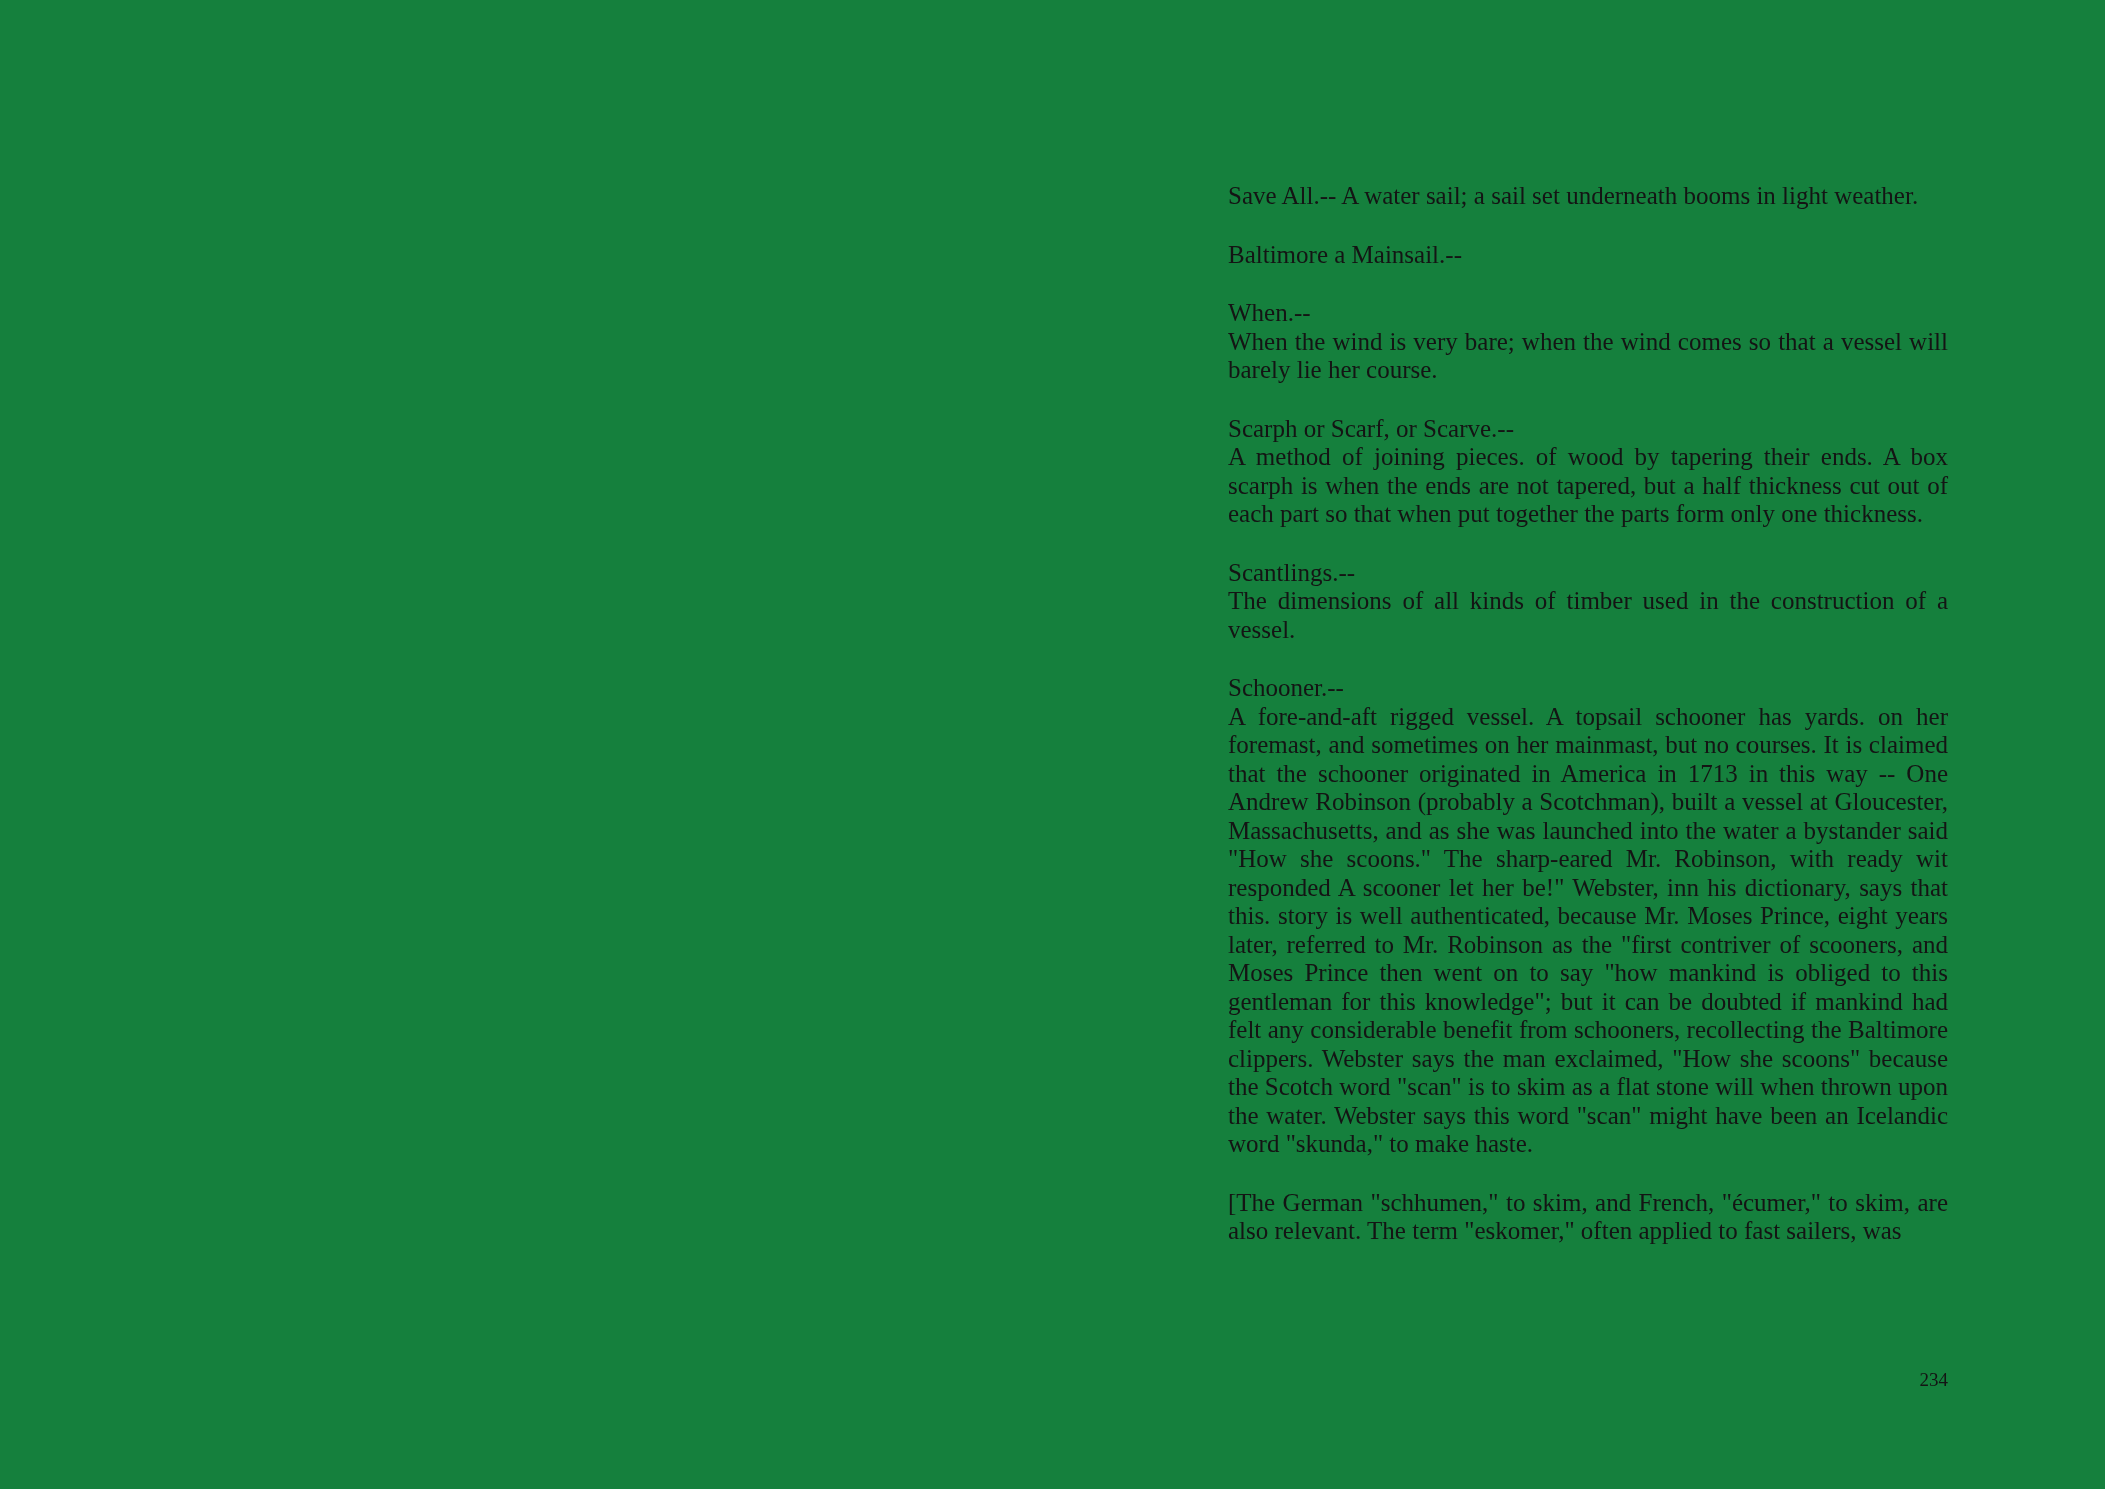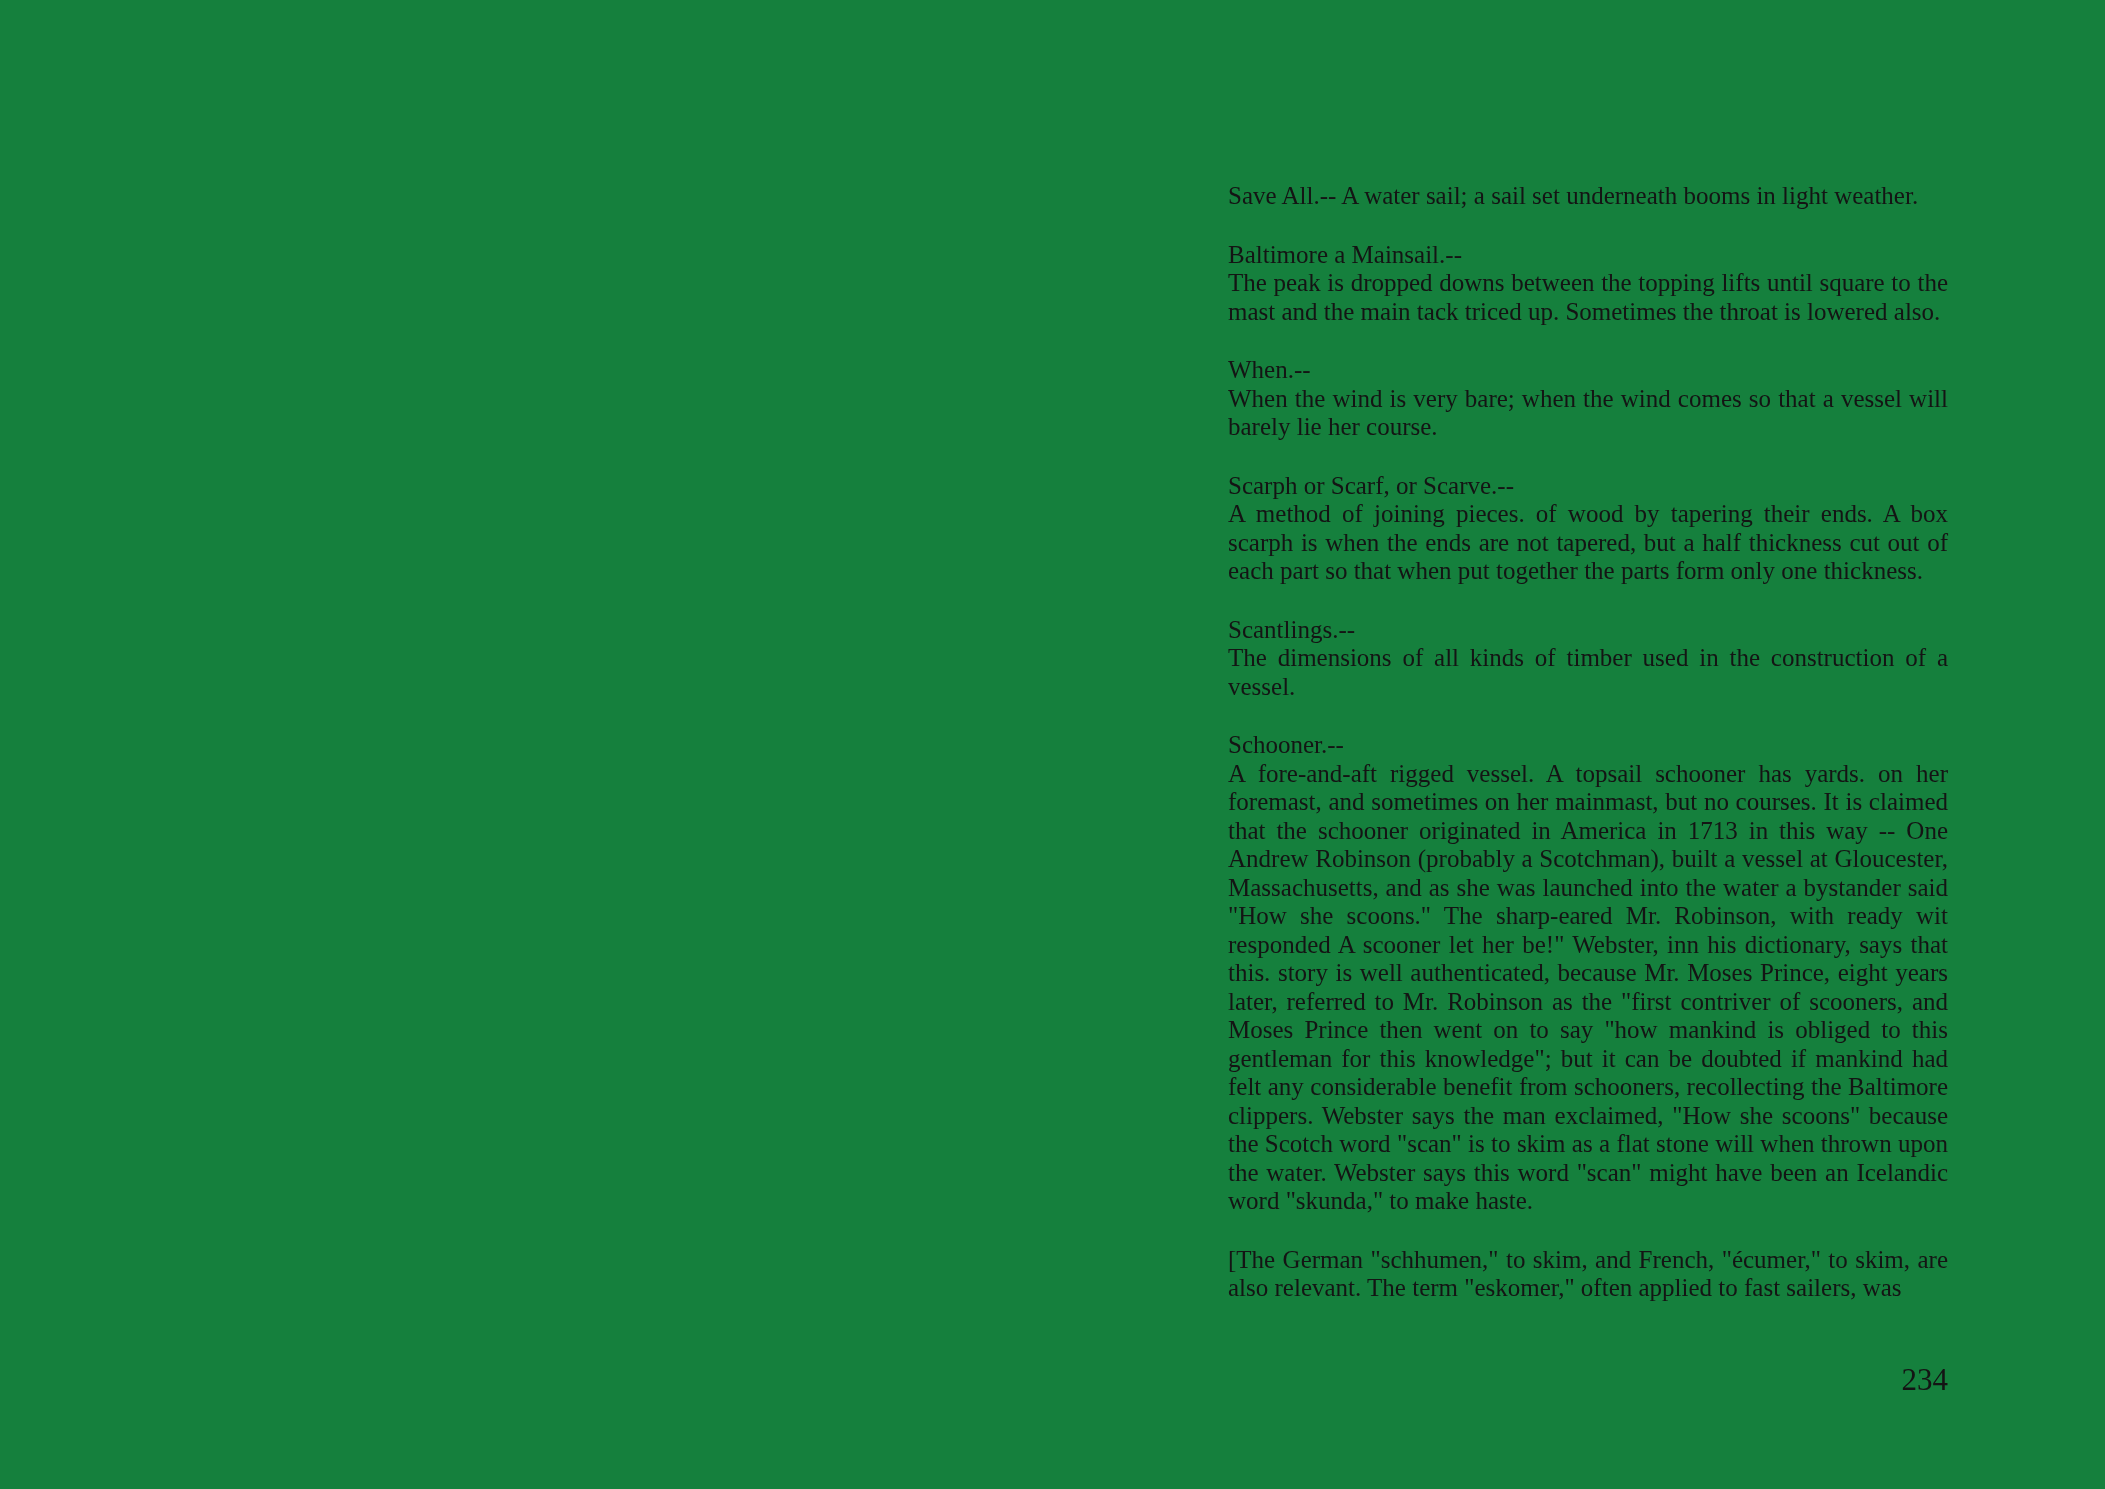--- a/index.html
+++ b/index.html
@@ -40,34 +40,34 @@
   
   .entry.inline-term .term {
     display: inline;
   }
   .page-number {
     position: absolute;
     left: 1228px;
     top: 1366px;
     width: 720px;
     text-align: right;
-    font-size: 31px;
+    font-size: 19px;
     line-height: 28.5px;
   }
 </style>
 </head>
 <body>
 
 <main class="page">
 
   <section class="text-column">
 
   <p class="entry inline-term"><span class="term">Save All.--</span> <span class="definition">A water sail; a sail set underneath booms in light weather.</span></p>
 
-  <p class="entry"><span class="term">Baltimore a Mainsail.--</span> <span class="definition">The peak is dropped downs between the topping lifts until square to the mast and the main tack triced up. Sometimes the throat is lowered also.</span></p>
+  <p class="entry"><span class="term">Baltimore a Mainsail.--</span> </p>
 
   <p class="entry"><span class="term">When.--</span> <span class="definition">When the wind is very bare; when the wind comes so that a vessel will barely lie her course.</span></p>
 
   <p class="entry"><span class="term">Scarph or Scarf, or Scarve.--</span> <span class="definition">A method of joining pieces. of wood by tapering their ends. A box scarph is when the ends are not tapered, but a half thickness cut out of each part so that when put together the parts form only one thickness.</span></p>
 
   <p class="entry"><span class="term">Scantlings.--</span> <span class="definition">The dimensions of all kinds of timber used in the construction of a vessel.</span></p>
 
   <p class="entry"><span class="term">Schooner.--</span> <span class="definition">A fore-and-aft rigged vessel. A topsail schooner has yards. on her foremast, and sometimes on her mainmast, but no courses. It is claimed that the schooner originated in America in 1713 in this way -- One Andrew Robinson (probably a Scotchman), built a vessel at Gloucester, Massachusetts, and as she was launched into the water a bystander said "How she scoons." The sharp-eared Mr. Robinson, with ready wit responded A scooner let her be!" Webster, inn his dictionary, says that this. story is well authenticated, because Mr. Moses Prince, eight years later, referred to Mr. Robinson as the "first contriver of scooners, and Moses Prince then went on to say "how mankind is obliged to this gentleman for this knowledge"; but it can be doubted if mankind had felt any considerable benefit from schooners, recollecting the Baltimore clippers. Webster says the man exclaimed, "How she scoons" because the Scotch word "scan" is to skim as a flat stone will when thrown upon the water. Webster says this word "scan" might have been an Icelandic word "skunda," to make haste.</span></p>
 
   <p class="entry inline-term"> <span class="definition">[The German "schhumen," to skim, and French, "écumer," to skim, are also relevant. The term "eskomer," often applied to fast sailers, was</span></p>

